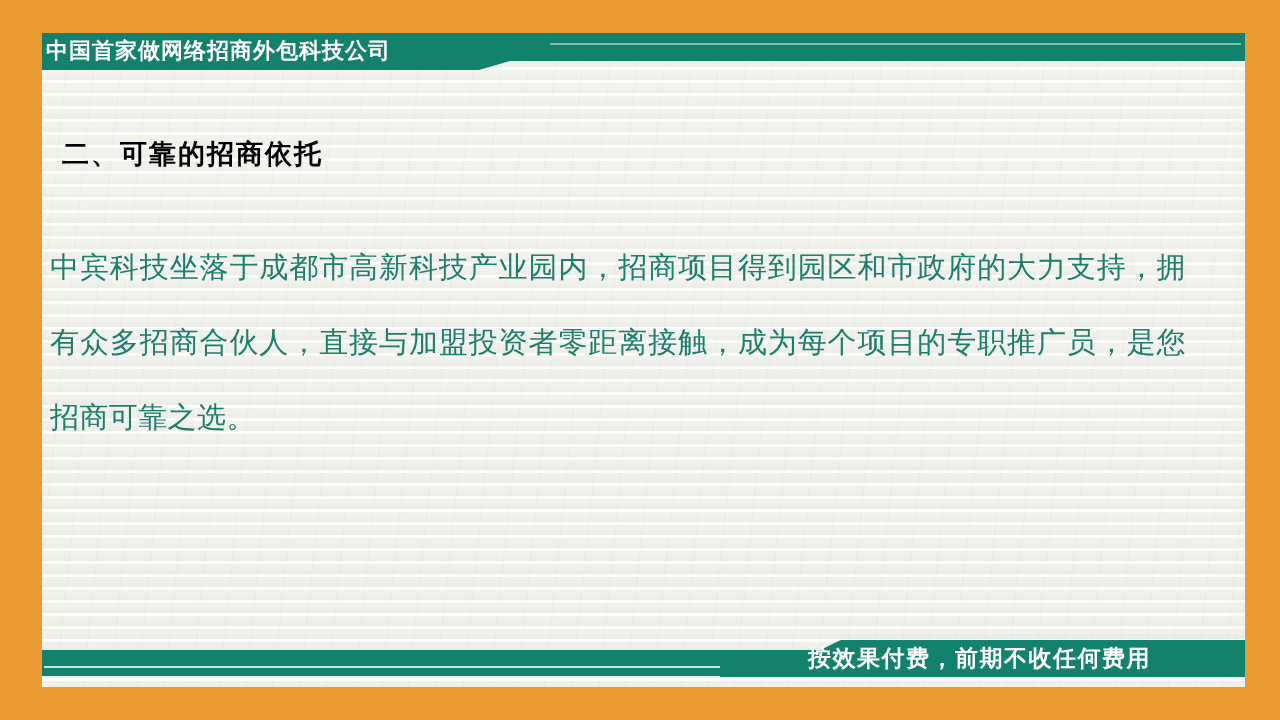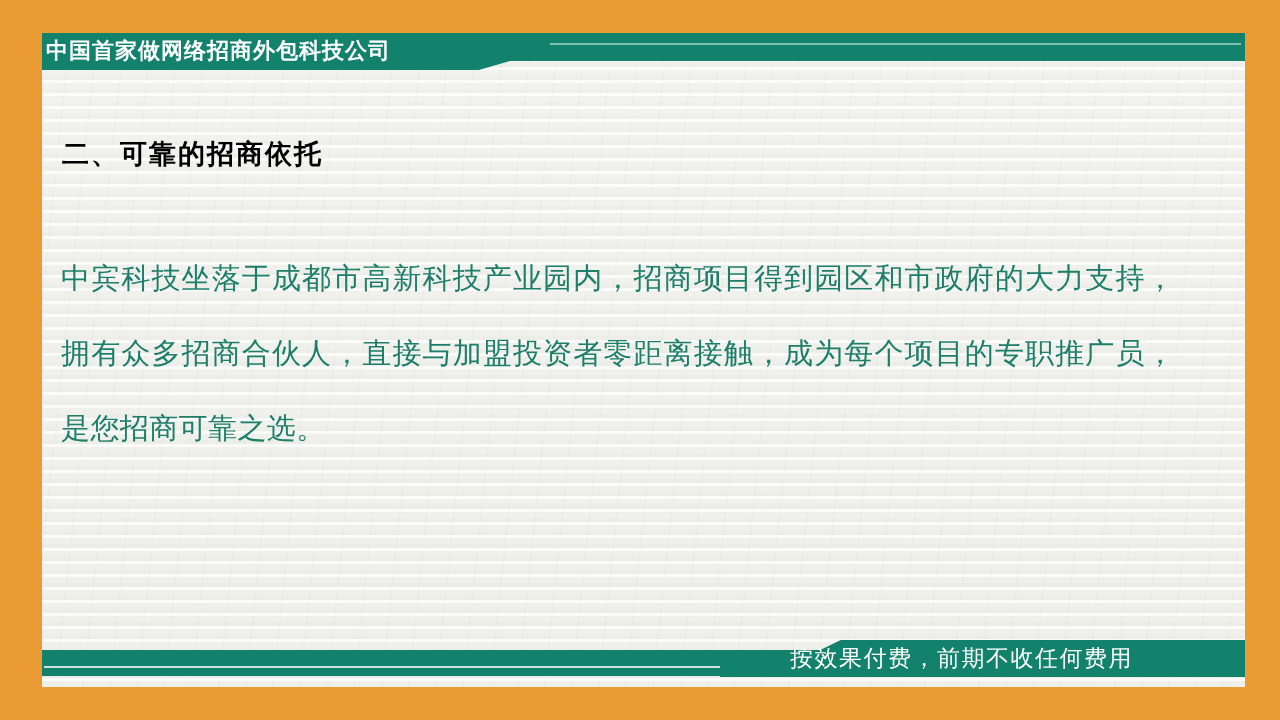--- a/index.html
+++ b/index.html
@@ -112,21 +112,21 @@
     width: 1140px;
     color: #1d7e6a;
     font-family: "DejaVu Serif", "Liberation Serif", serif;
     font-size: 29px;
     line-height: 75px;
     letter-spacing: 0.4px;
     text-align: justify;
     text-justify: inter-character;
   }
   .body-copy p {
-    margin: 13px;
+    margin: 2px;
     text-align: justify;
     text-align-last: left;
   }
 
   
   .ftr-strip {
     position: absolute;
     left: 42px;
     top: 650px;
     width: 1203px;
@@ -145,30 +145,30 @@
     position: absolute;
     left: 720px;
     top: 640px;
     width: 525px;
     height: 37px;
     background: #13826c;
     clip-path: polygon(0 62%, 14% 62%, 23% 0, 100% 0, 100% 100%, 0 100%);
   }
   .ftr-text {
     position: absolute;
-    left: 790px;
+    left: 808px;
     top: 641px;
     width: 440px;
     height: 35px;
     display: flex;
     align-items: center;
     justify-content: flex-start;
     color: #ffffff;
     font-family: "DejaVu Sans", "Liberation Sans", sans-serif;
-    font-weight: 400;
+    font-weight: 700;
     font-size: 23px;
     letter-spacing: 1.5px;
     white-space: nowrap;
     text-align: right;
   }
 </style>
 </head>
 <body>
 
 <div class="slide">

